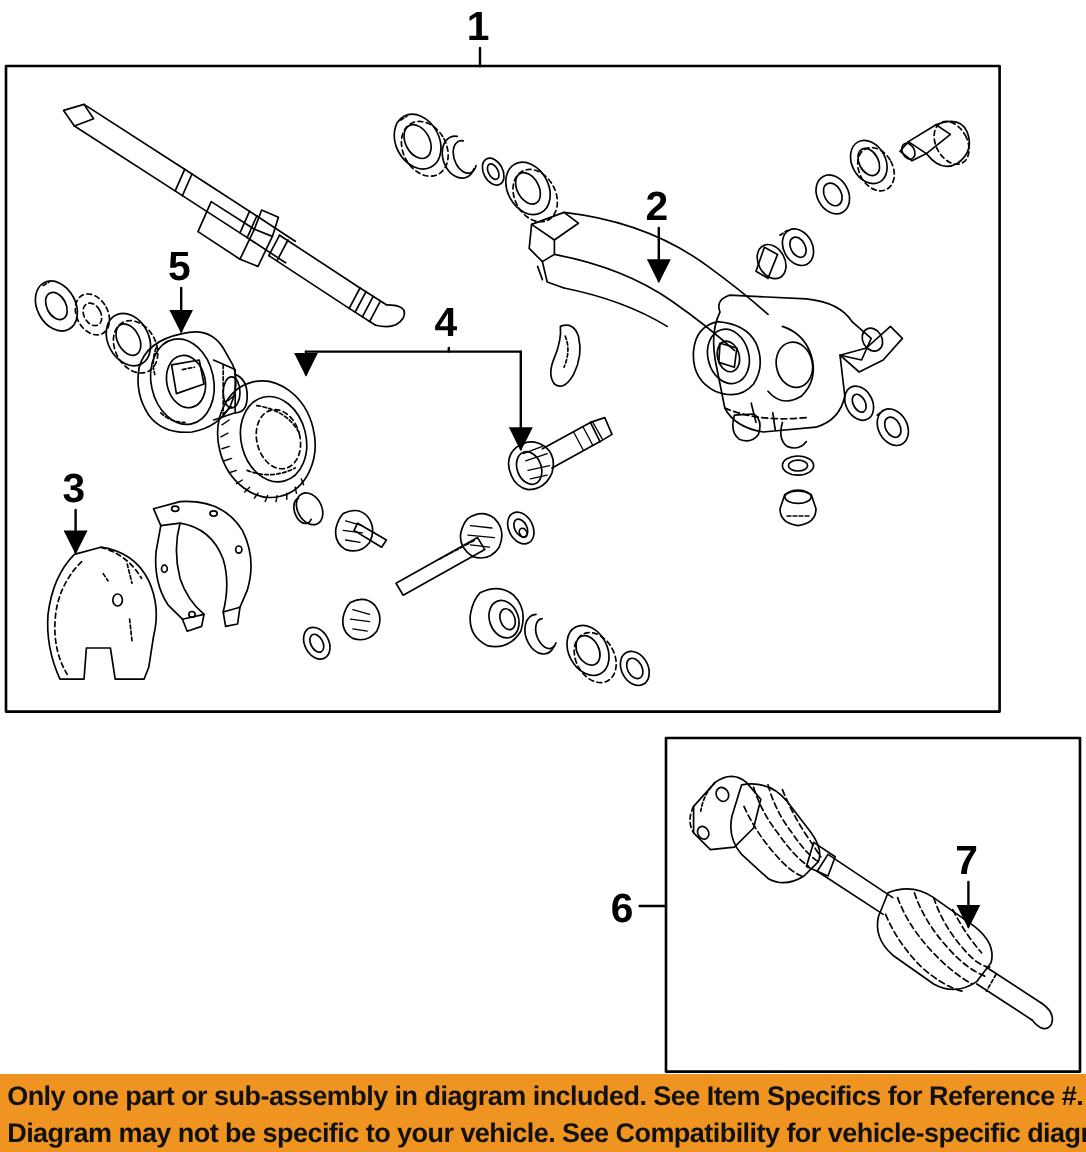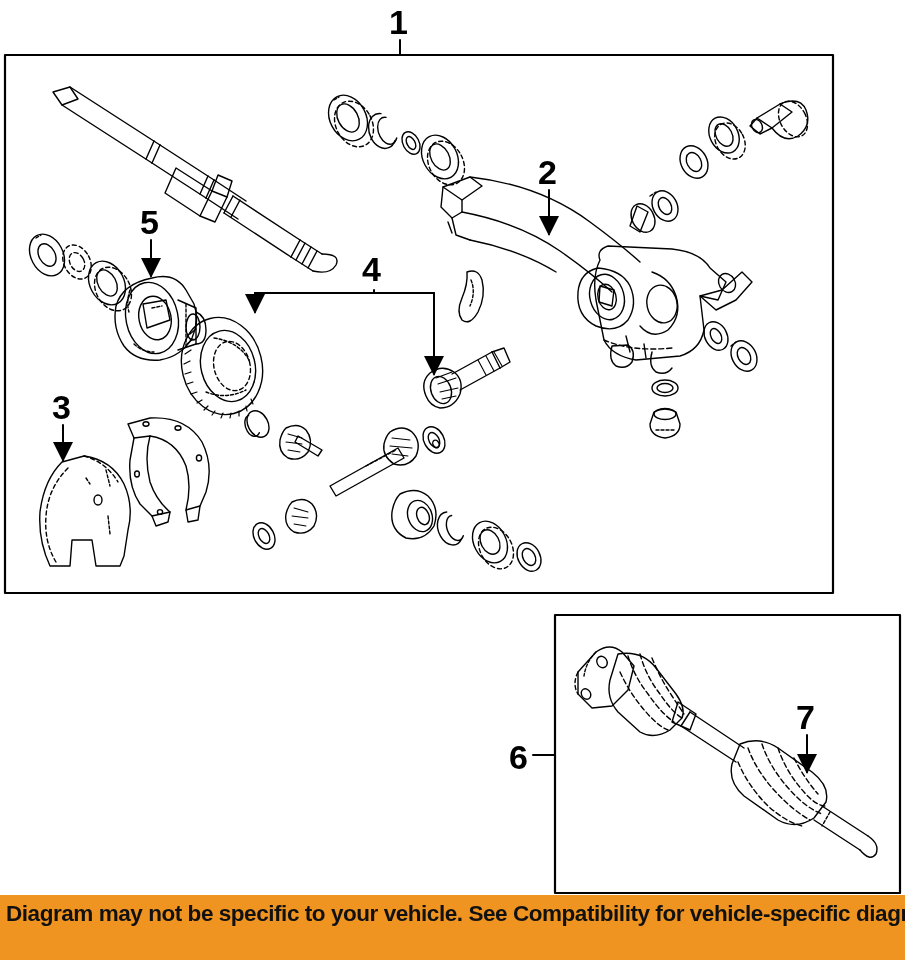--- a/index.html
+++ b/index.html
@@ -391,16 +391,17 @@
 
   <div class="callout-num" style="left:389px; top:5px;">1</div>
   <div class="callout-num" style="left:538px; top:155px;">2</div>
   <div class="callout-num" style="left:52px; top:390px;">3</div>
   <div class="callout-num" style="left:362px; top:252px;">4</div>
   <div class="callout-num" style="left:140px; top:205px;">5</div>
   <div class="callout-num" style="left:509px; top:740px;">6</div>
   <div class="callout-num" style="left:796px; top:700px;">7</div>
 
   <div id="banner">
+    <div class="banner-line">Only one part or sub-assembly in diagram included. See Item Specifics for Reference #.</div>
     <div class="banner-line">Diagram may not be specific to your vehicle. See Compatibility for vehicle-specific diagrams.</div>
   </div>
 
 </div>
 
 </body></html>

